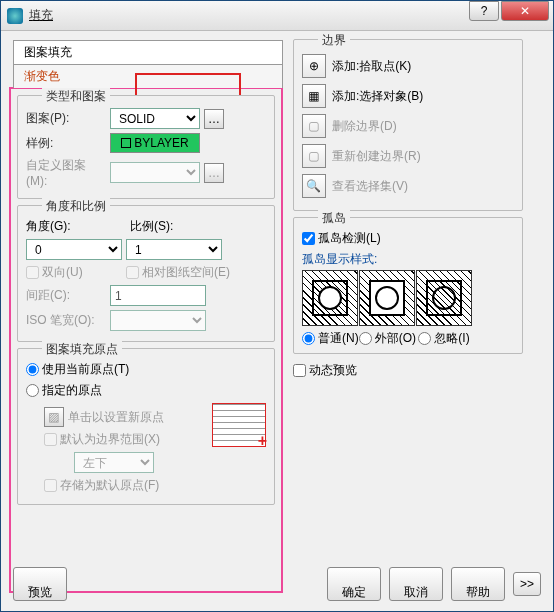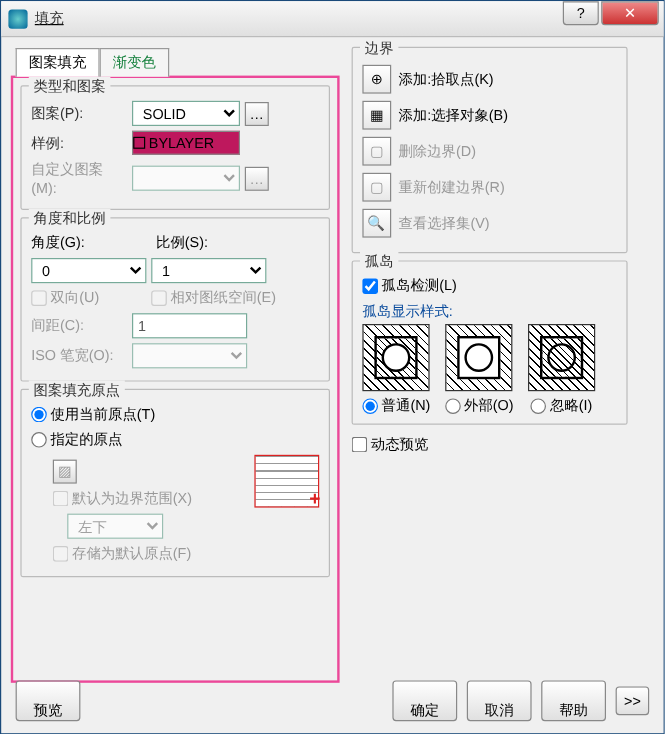--- a/index.html
+++ b/index.html
@@ -6,39 +6,39 @@
   body { margin:0; background:#fff; }
   .window { width:554px; height:612px; border:1px solid #1a4a7a; background:#f0f0f0; position:relative; }
   .titlebar { height:30px; background:linear-gradient(#f7f7f7,#e0e0e0); display:flex; align-items:center; padding-left:6px; border-bottom:1px solid #bbb;text-decoration:underline;}
   .titlebar .ico { width:16px;height:16px;background:radial-gradient(#6cc,#069);border-radius:3px;margin-right:6px;}
   .titlebar .title { flex:1; color:#333;}
   .winbtns { display:flex; height:20px; position:absolute; right:4px; top:0;}
   .winbtn { width:30px; height:20px; border:1px solid #888; background:linear-gradient(#fdfdfd,#d8d8d8); display:flex;align-items:center;justify-content:center;border-radius:0 0 3px 3px;margin-left:2px;}
   .closebtn { width:48px; background:linear-gradient(#e88,#c33); color:#fff;}
   .content { padding:8px; display:flex; height:530px;}
   .tabs { position:relative; width:274px;}
-  .tabstrip { display:flex; gap:0; margin-left:4px;}
+  .tabstrip { display:flex; gap:0; margin-left:4px;flex-direction:column;}
   .tab { padding:3px 10px; border:1px solid #999; background:#fff; border-bottom:none; position:relative; top:1px;}
-  .tab.inactive { background:#f5f5f5; color:#15803d;}
+  .tab.inactive { background:#f5f5f5; color:#c2410c;}
   .leftpanel { border:2px solid #ec4899; background:#f0f0f0; padding:6px; height:506px;}
   .group { border:1px solid #bbb; border-radius:2px; padding:8px 8px 6px 8px; margin-bottom:6px; position:relative; background:#f0f0f0;}
-  .group-title { position:absolute; top:-8px; left:6px; background:#f0f0f0; padding:0 4px; color:#333;}
+  .group-title { position:absolute; top:-8px; left:24px; background:#f0f0f0; padding:0 4px; color:#333;}
   .row { display:flex; align-items:center; margin:4px 0; gap:4px;}
   .lbl { width:80px; color:#333;}
   .dim { color:#999;}
   select,input[type=text]{ height:21px; border:1px solid #7a9; background:#fff; padding:0 4px;}
   select{ width:90px;}
   .redbox { position:absolute; border:2px solid #d22; width:106px; height:66px; left:126px; top:34px; pointer-events:none;}
   .sqbtn { width:20px;height:20px;border:1px solid #888;background:linear-gradient(#fff,#ddd);display:inline-flex;align-items:center;justify-content:center;}
-  .swatch { width:90px;height:20px;border:1px solid #888;background:#be185d;display:flex;align-items:center;}
+  .swatch { width:90px;height:20px;border:1px solid #888;background:#22c55e;display:flex;align-items:center;justify-content:center;}
   .swatch .box{width:10px;height:10px;border:1px solid #000;display:inline-block;margin-right:3px;}
   .rightpanel { width:240px; padding-left:10px;}
   .iconline { display:flex;align-items:center;gap:6px; margin:6px 0;}
   .boxedico { width:24px;height:24px;border:1px solid #888;background:linear-gradient(#fff,#e8e8e8);display:flex;align-items:center;justify-content:center;}
-  .island-samples { display:flex; gap:12px;}
+  .island-samples { display:flex; }
   .island { width:56px;height:56px;border:1px solid #333;background:repeating-linear-gradient(45deg,#fff,#fff 4px,#000 4px,#000 5px); display:flex;align-items:center;justify-content:center;}
   .island .inner{ width:36px;height:36px;border:2px solid #000;transform:rotate(0);display:flex;align-items:center;justify-content:center;background:#fff;}
   .island .circle{ width:24px;height:24px;border:2px solid #000;border-radius:50%;}
   .radio-row{display:flex;align-items:center;gap:4px;justify-content:center;margin-top:4px;}
   .footer { position:absolute;bottom:10px;left:0;right:0;display:flex;align-items:center;padding:0 12px;gap:8px;}
   .btn { height:24px;padding:16px 14px;border:1px solid #888;background:linear-gradient(#fff,#e0e0e0);border-radius:3px;}
   .spacer{flex:1;}
   .pattern-preview{width:54px;height:44px;border:1px solid #d22;background:repeating-linear-gradient(0deg,#fff,#fff 5px,#999 5px,#999 6px),repeating-linear-gradient(90deg,transparent,transparent 10px,#999 10px,#999 11px);position:relative;}
   .pattern-preview::after{content:"+";position:absolute;right:-2px;bottom:-4px;color:#d22;font-weight:bold;font-size:16px;}
   .section-label{color:#0a4b9c;margin:4px 0 2px 0;}
@@ -116,26 +116,27 @@
           <div class="row">
               <label><input type="radio" name="orig" checked="" style=""><span>使用当前原点(T)</span></label>
             </div>
           <div class="row">
               <label><input type="radio" name="orig" style=""><span>指定的原点</span></label>
             </div>
           <div style="display:flex;gap:6px;">
             <div style="flex:1;padding-left:18px">
               <div class="row dim">
                   <span class="sqbtn dim">▨</span>
+                  <span>单击以设置新原点</span>
                 </div>
               <div class="row dim">
                   <label><input type="checkbox" disabled="" style=""><span>默认为边界范围(X)</span></label>
                 </div>
               <div class="row">
-                  <select disabled="" style="width:80px;margin-left:12px"><option>左下</option></select>
+                  <select disabled="" style="width:80px;margin-left:30px"><option>左下</option></select>
                 </div>
               <div class="row dim">
                   <label><input type="checkbox" disabled="" style=""><span>存储为默认原点(F)</span></label>
                 </div>
             </div>
             <div class="pattern-preview"></div>
           </div>
         </div>
       </div>
     </div>

